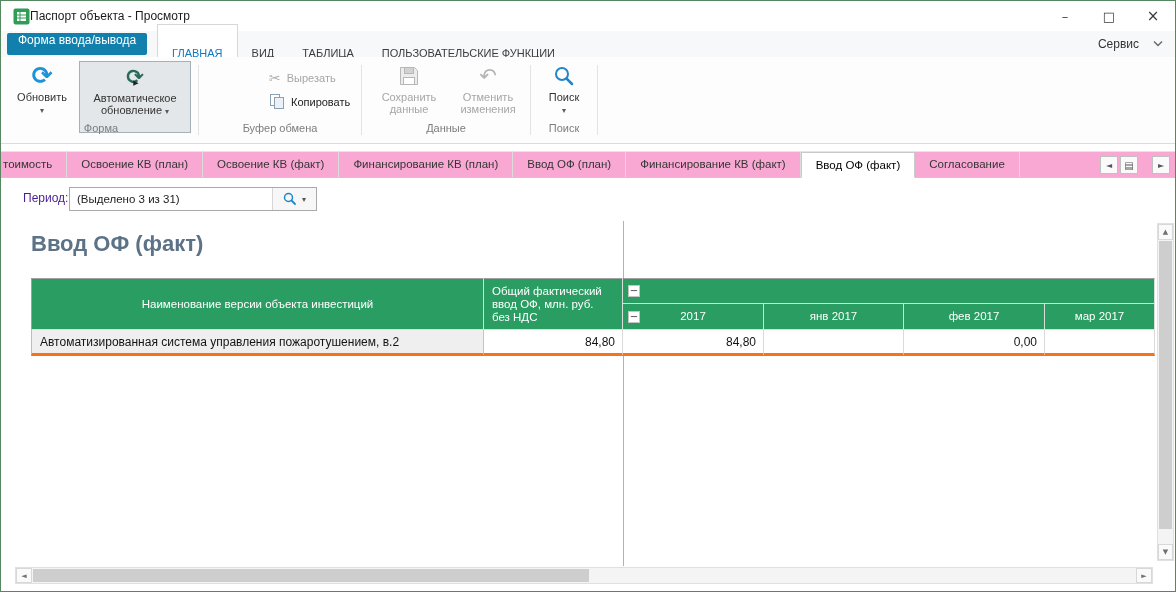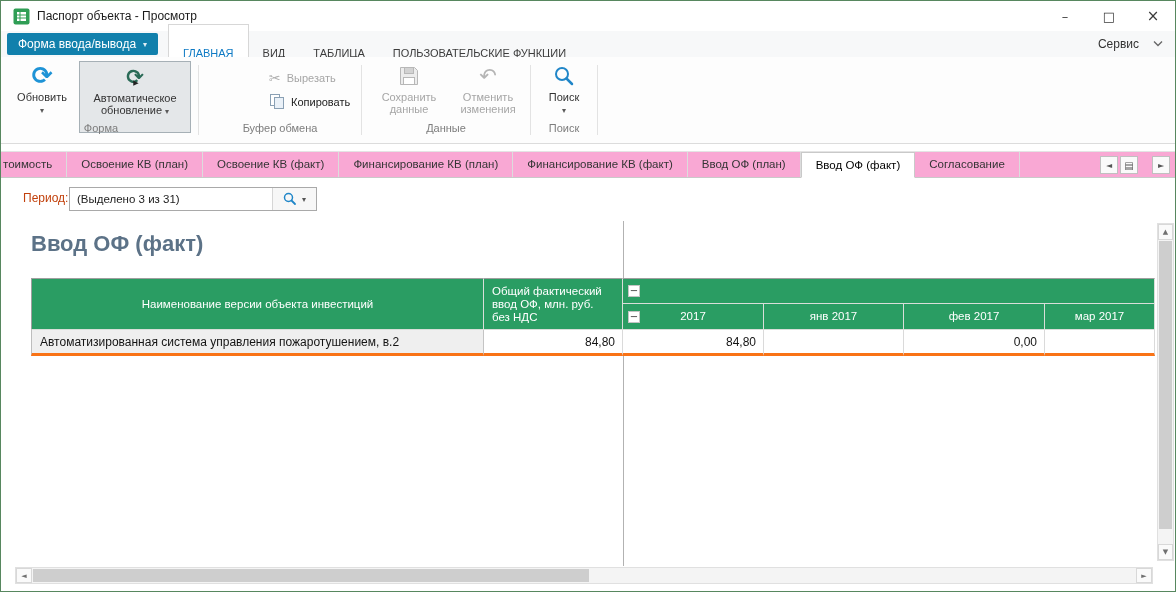--- a/index.html
+++ b/index.html
@@ -7,27 +7,27 @@
   .window {
     position:relative; width:1176px; height:592px; background:#fff;
     border:1px solid #57875f; overflow:hidden;
     font-family:"Liberation Sans", sans-serif; font-size:12px; color:#222;
   }
   .glyph { font-family:"DejaVu Sans", sans-serif; }
 
   
   .titlebar { position:absolute; top:0; left:0; right:0; height:30px; background:#fff; display:flex; align-items:center; }
   .app-icon { margin-left:12px; width:17px; height:17px; flex:0 0 auto; }
-  .title-text { margin-left:7px; font-size:12px; color:#1b1b1b; }
+  .title-text { margin-left:0; font-size:12px; color:#1b1b1b; }
   .win-controls { position:absolute; right:0; top:0; height:30px; display:flex; }
   .win-btn { width:44px; height:30px; display:flex; align-items:center; justify-content:center; font-size:13px; color:#3c3c3c; cursor:default; }
 
   
   .ribbon-tabs { position:absolute; top:30px; left:0; right:0; height:26px; background:#f7f8f9; display:flex; align-items:flex-end; }
-  .app-button { align-self:center; margin:0 10px 0 6px; height:22px; background:#1180ac; color:#fff; display:flex; align-items:center; gap:7px; padding:0 11px; border-radius:2px; font-size:12px; cursor:default; }
+  .app-button { align-self:center; margin:0 10px 0 6px; height:22px; background:#1180ac; color:#fff; display:flex; align-items:center; gap:7px; padding:0 11px; border-radius:2px; font-size:12px; cursor:default;flex-direction:column; }
   .app-button .dd { font-size:8px; color:#dfeef5; }
   .rtab { padding:16px 14px; height:25px; line-height:25px; font-size:11px; color:#3c3c3c; white-space:nowrap; cursor:default; }
   .rtab.active { background:#fff; border:1px solid #d7d7d7; border-bottom:none; color:#0e7ac4; }
   .service { position:absolute; right:36px; top:0; height:26px; line-height:26px; font-size:12px; color:#333; }
   .ribbon-collapse { position:absolute; right:12px; top:9px; }
 
   
   .ribbon-body { position:absolute; top:56px; left:0; right:0; height:87px; background:#fdfdfd; border-bottom:1px solid #dcdcdc; }
   .rgroup { position:absolute; top:0; height:100%; }
   .rgroup-label { position:absolute; bottom:9px; left:0; right:0; text-align:center; font-size:11px; color:#7d7d7d; }
@@ -48,21 +48,21 @@
   .tabstrip { position:absolute; top:150px; left:0; right:0; height:27px; background:#f9a8d4; border-top:1px solid #e4e4e4; border-bottom:1px solid #c9c9c9; display:flex; }
   .dtab { padding:0 14px; line-height:25px; font-size:11.5px; color:#353535; white-space:nowrap; border-right:1px solid #dcdcdc; cursor:default; }
   .dtab.clipped { padding-left:2px; }
   .dtab.active { background:#fff; border:1px solid #c9c9c9; border-bottom:1px solid #fff; margin-bottom:-1px; color:#000; }
   .tabnav { position:absolute; right:5px; top:4px; display:flex; gap:2px; }
   .tn-btn { width:18px; height:18px; border:1px solid #c0c0c0; background:#fafafa; display:flex; align-items:center; justify-content:center; font-size:8px; color:#555; cursor:default; }
   .tn-btn.last { margin-left:12px; }
 
   
   .filter-row { position:absolute; top:178px; left:0; right:0; height:40px; background:#fff; }
-  .filter-label { position:absolute; left:22px; top:12px; font-size:12px; color:#c2410c; }
+  .filter-label { position:absolute; left:22px; top:12px; font-size:12px; color:#4c1d95; }
   .combo { position:absolute; left:68px; top:8px; width:248px; height:24px; border:1px solid #a9a9a9; background:#fff; display:flex; align-items:stretch; cursor:default; }
   .combo-value { flex:1; display:flex; align-items:center; padding-left:7px; font-size:11.5px; color:#222; white-space:nowrap; overflow:hidden; }
   .combo-buttons { width:44px; border-left:1px solid #d6d6d6; background:#f7f7f7; display:flex; align-items:center; justify-content:center; gap:5px; }
   .combo-dd { font-size:8px; color:#555; }
 
   
   .sheet-title { position:absolute; left:30px; top:230px; font-size:22px; font-weight:bold; color:#5c7287; }
   .freeze-line { position:absolute; left:622px; top:220px; width:1px; height:345px; background:#b2b2b2; z-index:1; }
 
   .grid { position:absolute; left:30px; top:277px; width:1124px; display:grid;
@@ -209,22 +209,22 @@
       <div class="rgroup-label">Поиск</div>
     </div>
     <div class="rsep" style="left:596px;"></div>
   </div>
 
   <div class="tabstrip">
     <div class="dtab clipped">тоимость</div>
     <div class="dtab">Освоение КВ (план)</div>
     <div class="dtab">Освоение КВ (факт)</div>
     <div class="dtab">Финансирование КВ (план)</div>
+    <div class="dtab">Ввод ОФ (план)</div>
     <div class="dtab">Финансирование КВ (факт)</div>
-    <div class="dtab">Ввод ОФ (план)</div>
     <div class="dtab active">Ввод ОФ (факт)</div>
     <div class="dtab">Согласование</div>
     <div class="tabnav">
       <div class="tn-btn glyph">◄</div>
       <div class="tn-btn glyph" style="font-size:10px;">▤</div>
       <div class="tn-btn glyph last">►</div>
     </div>
   </div>
 
   <div class="filter-row">

